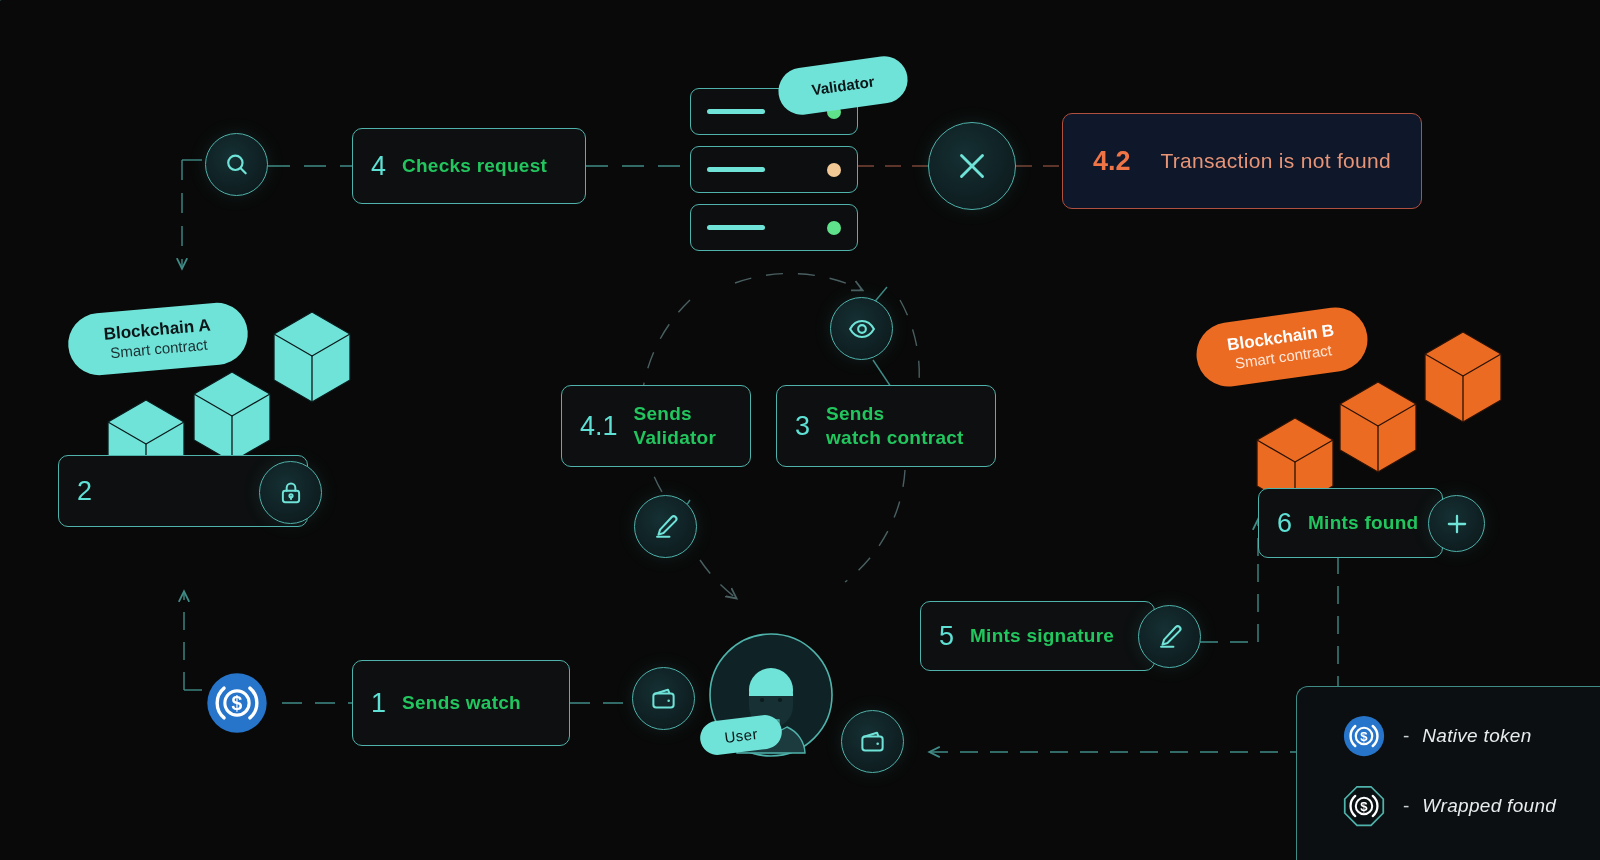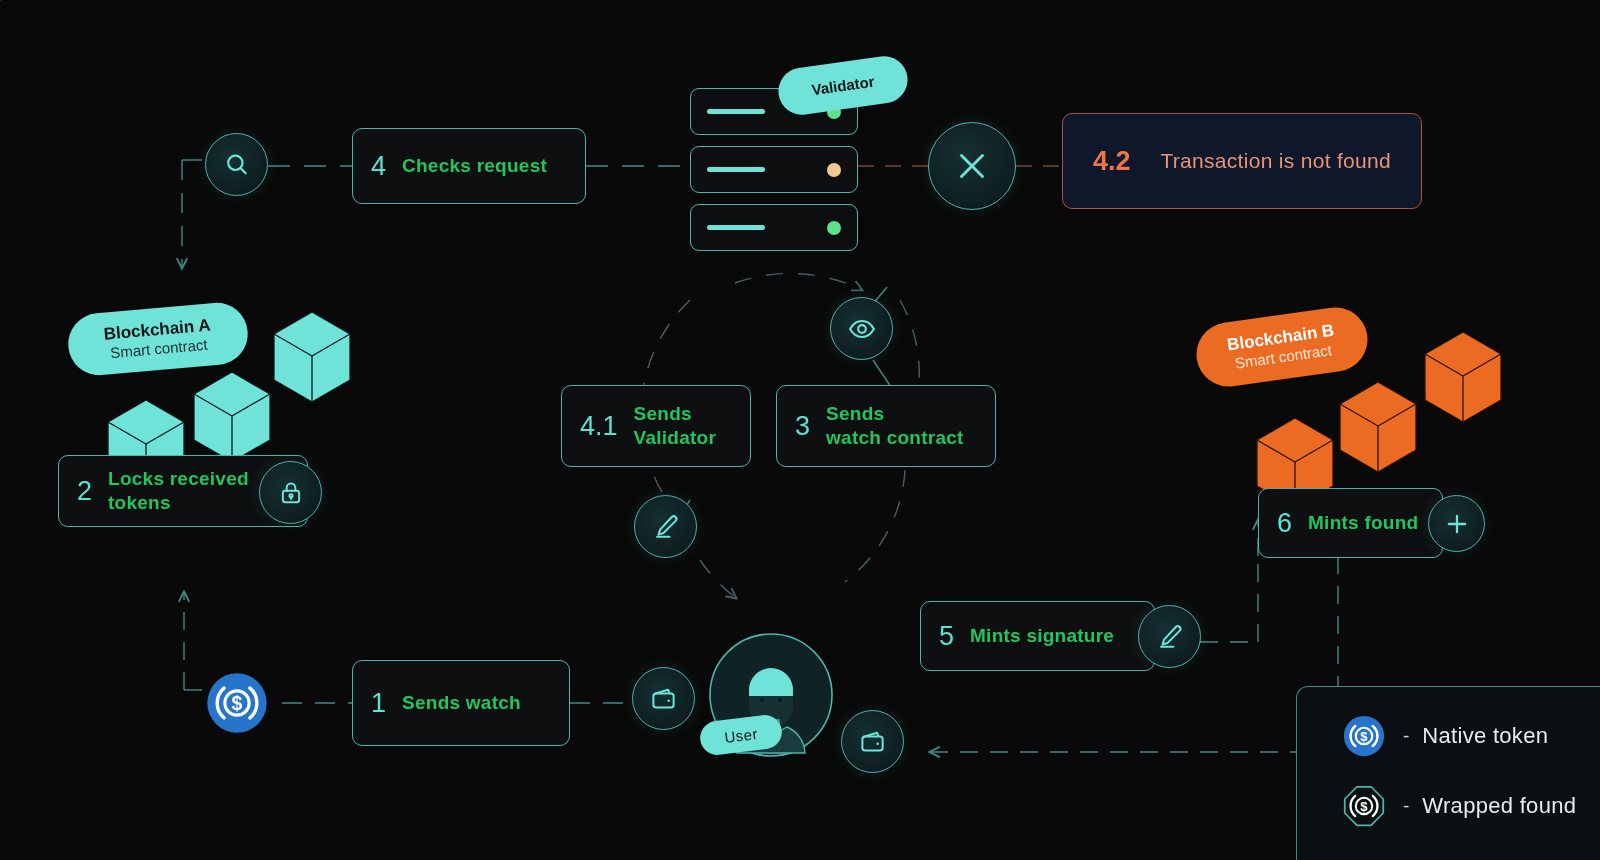--- a/index.html
+++ b/index.html
@@ -106,21 +106,21 @@
   
   #legend {
     background: #0c0f11;
     border: 1.4px solid #3f8b86;
     border-radius: 12px 0 0 0;
     border-right: none; border-bottom: none;
     padding: 28px 0 0 46px;
   }
   .legend-row { display: flex; align-items: center; margin-bottom: 28px; }
   .legend-dash { color: #c9d2d4; font-size: 19px; margin: 0 13px 0 18px; }
-  .legend-text { color: #e8eced; font-size: 22px; font-weight: 300; letter-spacing: .3px; }
+  .legend-text { color: #e8eced; font-size: 19px; font-weight: 300; letter-spacing: .3px; font-style: italic; }
 
   svg.layer { position: absolute; left: 0; top: 0; width: 1600px; height: 860px; pointer-events: none; }
 </style>
 </head>
 <body>
 
 <div id="stage">
 
   <svg class="layer" viewBox="0 0 1600 860">
     <defs>
@@ -258,24 +258,20 @@
     <span class="error-label">Transaction is not found</span>
   </div>
 
   <div class="pill pill-cyan abs" style="left:68px; top:308px; width:180px; height:62px; transform:rotate(-5deg);">
     <span class="pill-title">Blockchain A</span>
     <span class="pill-sub">Smart contract</span>
   </div>
 
   <div class="step-box abs" style="left:58px; top:455px; width:250px; height:72px;">
     <span class="step-num">2</span>
-    <span class="step-label">
-      <span>Locks received</span><br>
-      <span>tokens</span>
-    </span>
   </div>
   <div class="icon-circle abs" style="left:259px; top:461px; width:63px; height:63px;">
     <svg width="26" height="26" viewBox="0 0 24 24" fill="none" stroke="#6fe3d8" stroke-width="1.8" stroke-linecap="round">
       <rect x="4.5" y="10" width="15" height="10.5" rx="2.2"></rect>
       <path d="M8,10 V7.2 a4,4 0 0 1 8,0 V10"></path>
       <circle cx="12" cy="14.6" r="1.5"></circle>
         <line x1="12" y1="15.6" x2="12" y2="17.6"></line>
     </svg>
   </div>
 

